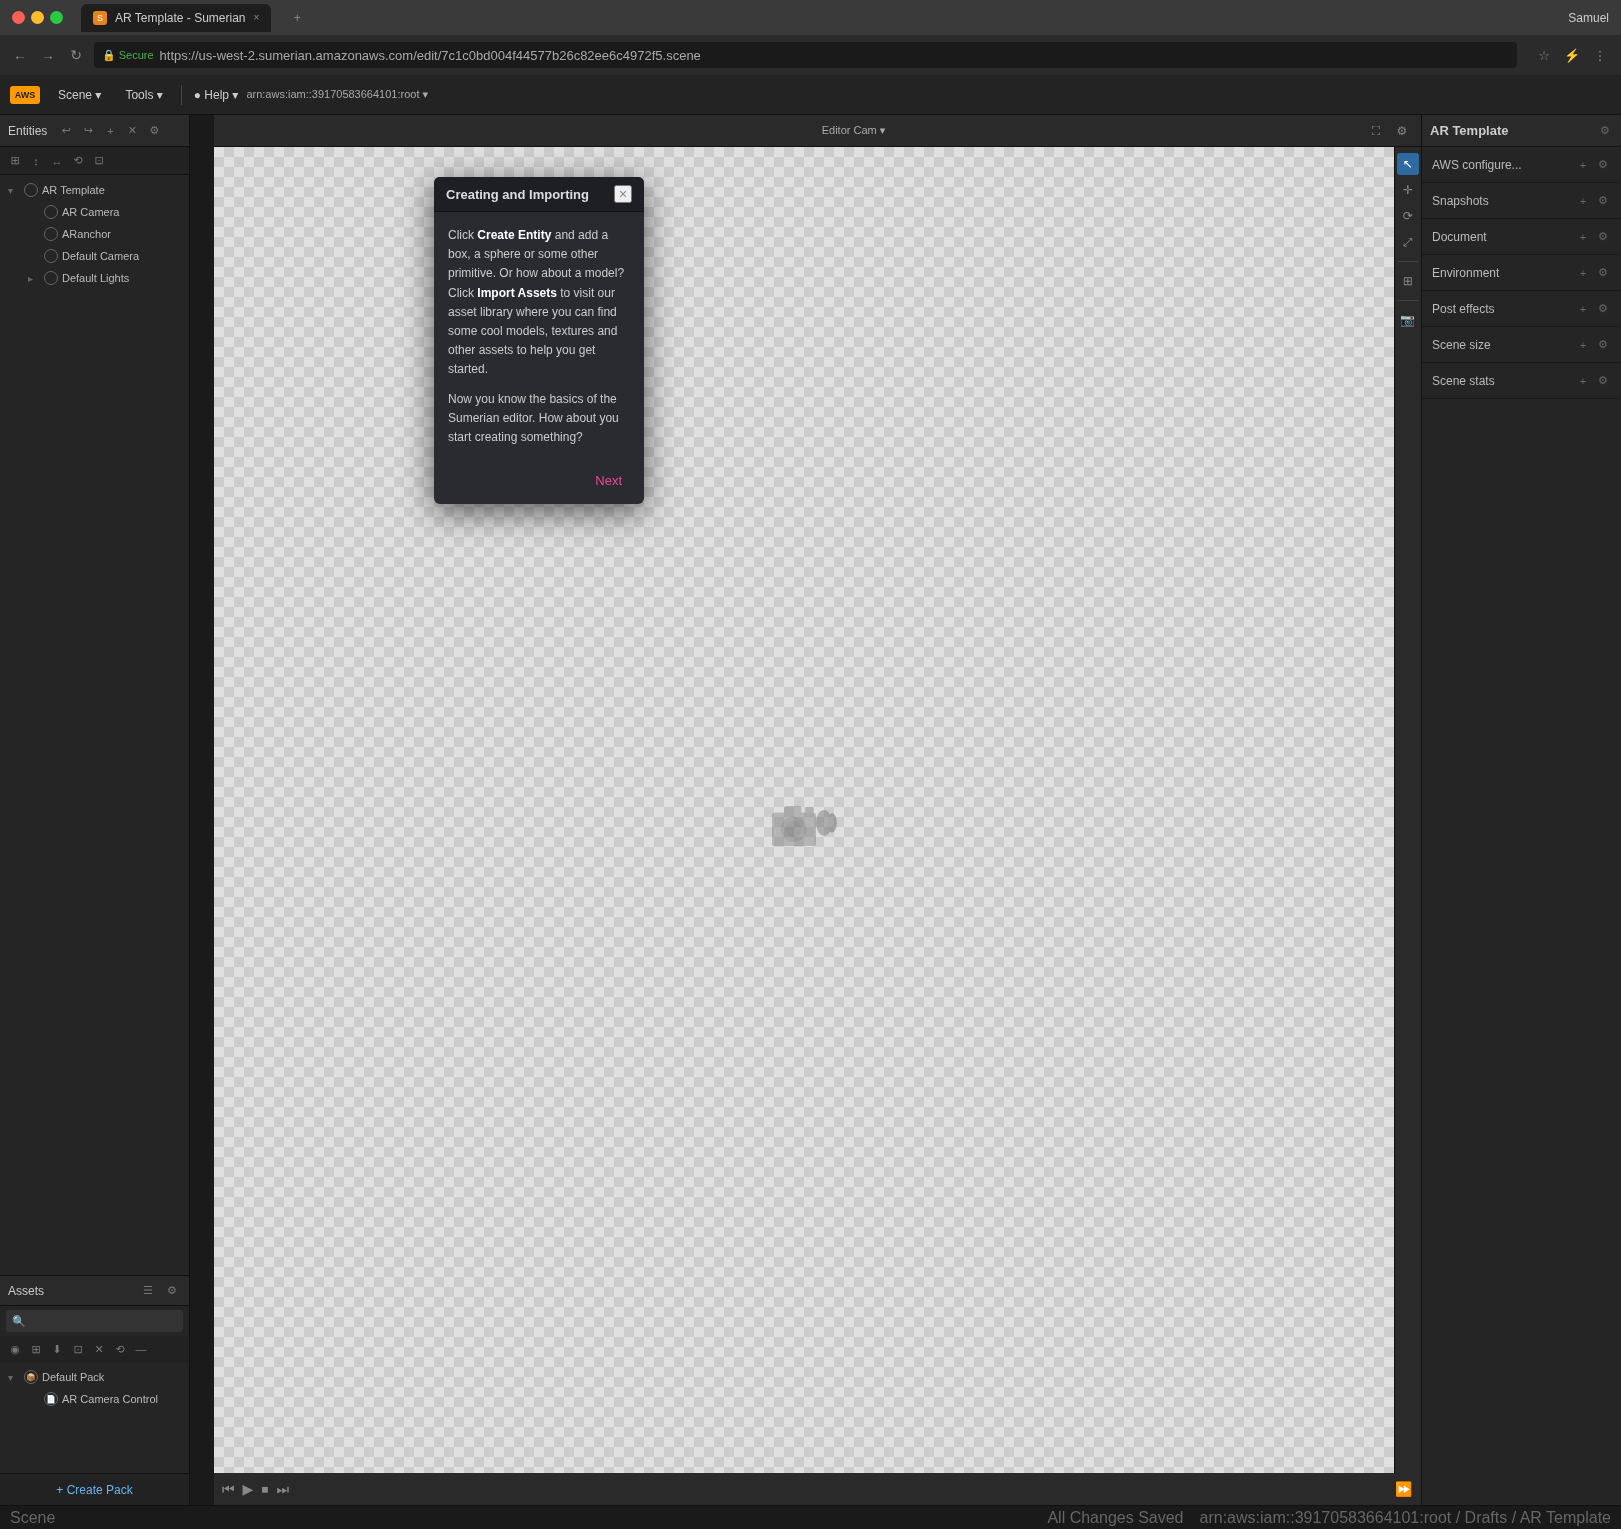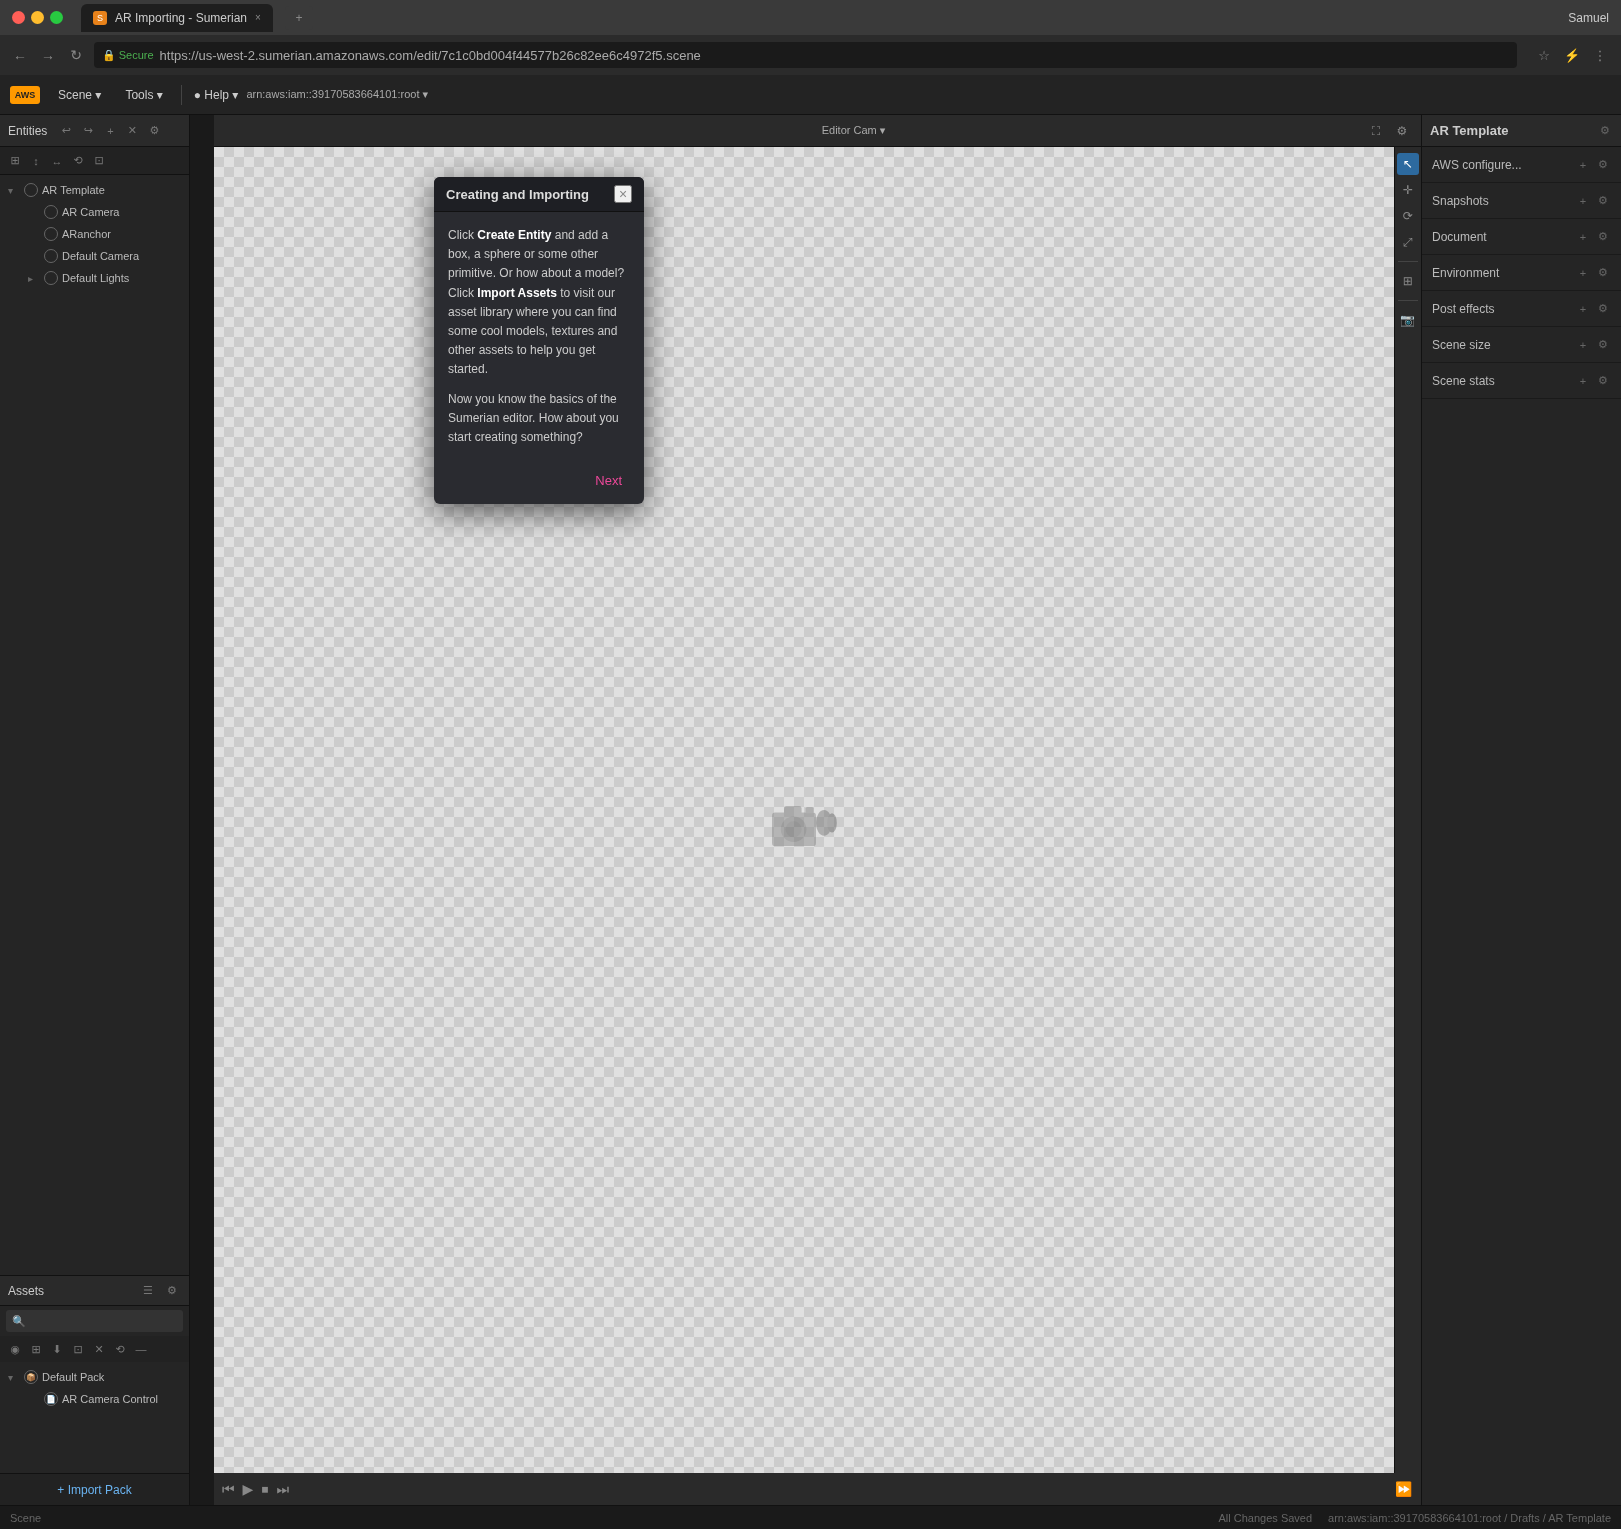--- a/index.html
+++ b/index.html
@@ -639,42 +639,42 @@
     .status-bar {
       height: 24px;
       background: #1a1a1a;
       border-top: 1px solid #111;
       display: flex;
       align-items: center;
       padding: 0 10px;
       gap: 12px;
     }
     .status-text {
-      font-size: 11px;
+      font-size: 16px;
       color: #666;
     }
     .status-right {
       margin-left: auto;
       display: flex;
       gap: 16px;
     }
   </style>
 </head>
 <body>
 
 <div class="browser-chrome">
   <div class="browser-titlebar">
     <div class="traffic-lights">
       <div class="traffic-light tl-red"></div>
       <div class="traffic-light tl-yellow"></div>
       <div class="traffic-light tl-green"></div>
     </div>
     <div class="browser-tab">
       <div class="tab-favicon">S</div>
-      <span>AR Importing - Sumerian</span>
+      <span>AR Template - Sumerian</span>
       <span class="tab-close">×</span>
     </div>
     <div class="browser-new-tab">+</div>
     <div class="browser-user">Samuel</div>
   </div>
   <div class="browser-addressbar">
     <div class="nav-btn">←</div>
     <div class="nav-btn">→</div>
     <div class="nav-btn">↻</div>
     <div class="address-bar">
@@ -780,21 +780,21 @@
             <span>Default Pack</span>
           </div>
           <div class="asset-item">
             <span class="asset-indent"></span>
             <span class="entity-indent"></span>
             <span class="entity-icon">📄</span>
             <span>AR Camera Control</span>
           </div>
         </div>
         <div class="assets-footer">
-          <div class="create-pack-btn">+ Import Pack</div>
+          <div class="create-pack-btn">+ Create Pack</div>
         </div>
       </div>
     </div>
 
     <div style="flex:1; display:flex; flex-direction:column; position:relative;margin-left:24px;">
       <div class="viewport-toolbar">
         <div style="width:120px;"></div>
         <div style="flex:1; display:flex; align-items:center; justify-content:center; gap:8px;">
           <div class="viewport-dropdown">
             <span>Editor Cam ▾</span>

